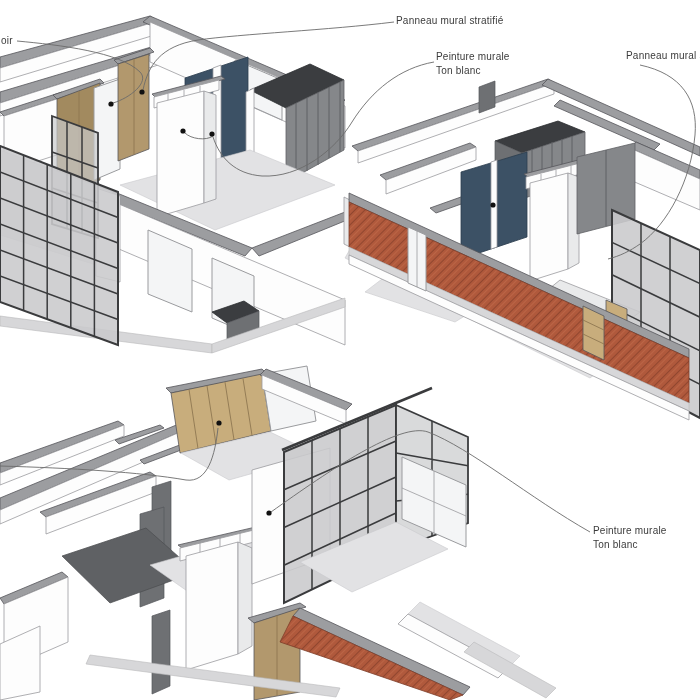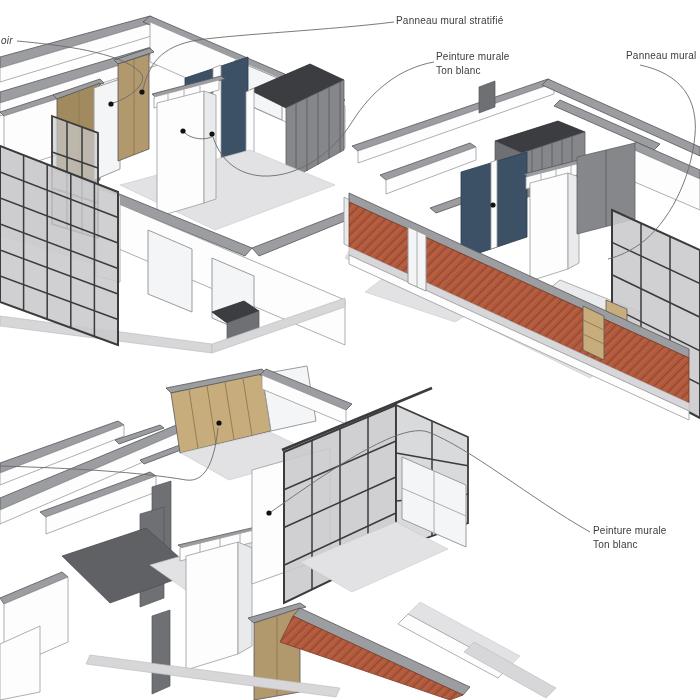--- a/index.html
+++ b/index.html
@@ -237,21 +237,21 @@
     <circle class="dot" cx="111" cy="104" r="2.6"></circle>
     <circle class="dot" cx="142" cy="92" r="2.6"></circle>
     <circle class="dot" cx="183" cy="131" r="2.6"></circle>
     <circle class="dot" cx="212" cy="134" r="2.6"></circle>
     <circle class="dot" cx="493" cy="205" r="2.6"></circle>
     <circle class="dot" cx="219" cy="423" r="2.6"></circle>
     <circle class="dot" cx="269" cy="513" r="2.6"></circle>
   </g>
 </svg>
 
-  <div class="lbl" style="left:1px;top:34px;font-style:italic;"><span>oir</span></div>
+  <div class="lbl" style="left:1px;top:34px;"><span>oir</span></div>
   <div class="lbl" style="left:396px;top:14px;"><span>Panneau mural stratifié</span></div>
   <div class="lbl" style="left:436px;top:50px;">
     <div>Peinture murale</div>
     <div>Ton blanc</div>
   </div>
   <div class="lbl" style="left:626px;top:49px;"><span>Panneau mural str</span></div>
   <div class="lbl" style="left:593px;top:524px;">
     <div>Peinture murale</div>
     <div>Ton blanc</div>
   </div>

